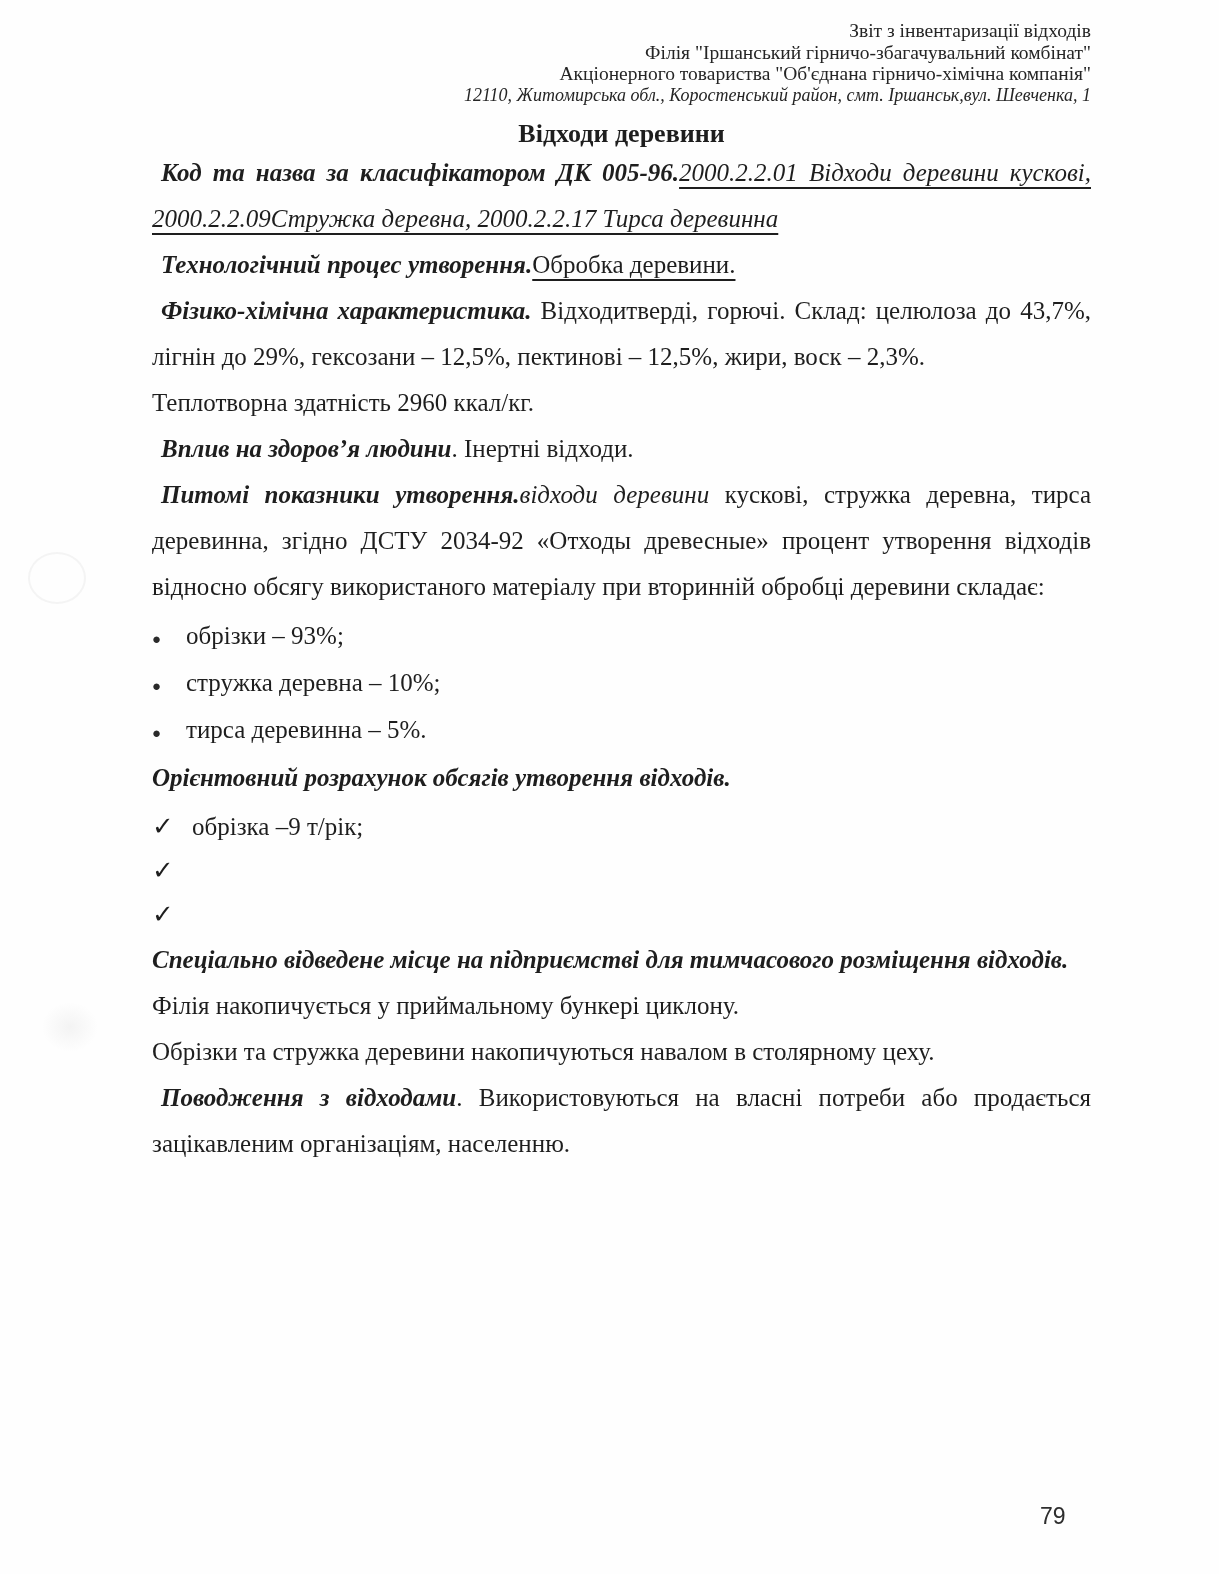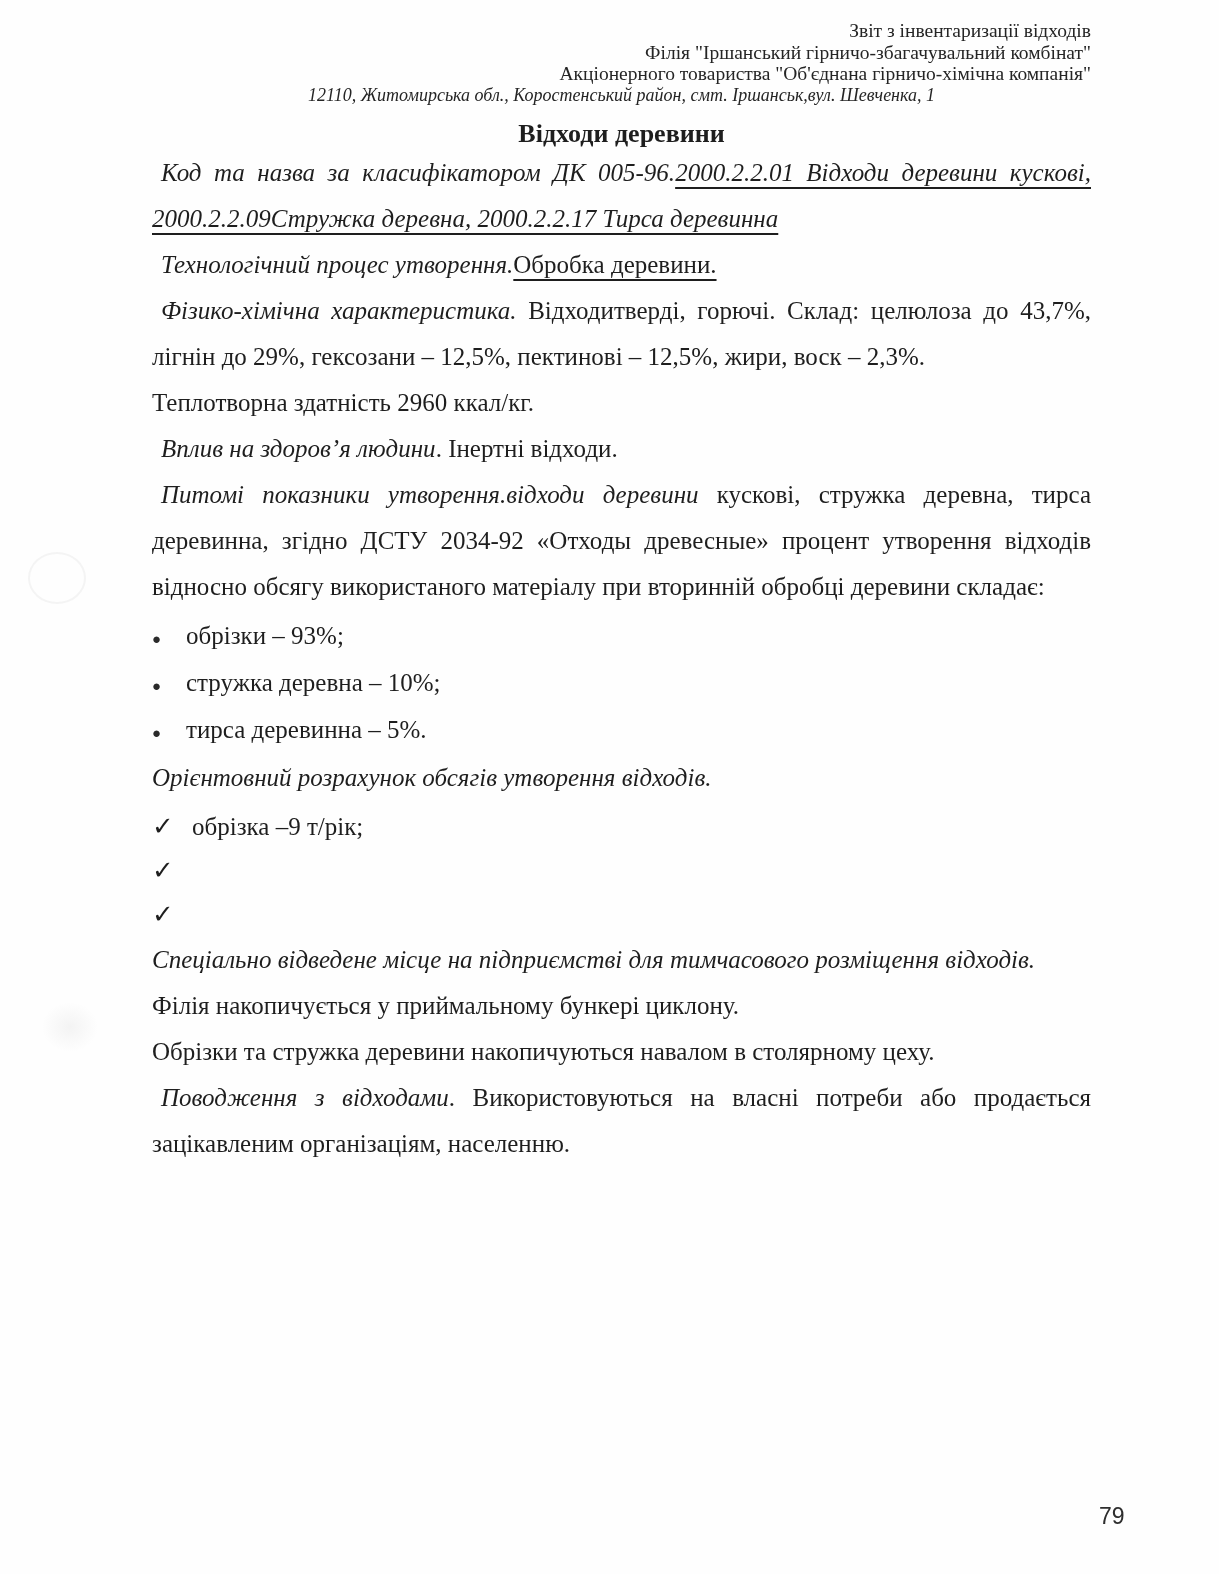--- a/index.html
+++ b/index.html
@@ -23,39 +23,38 @@
   .doc-header {
     text-align: right;
     font-size: 19.5px;
     line-height: 21.5px;
     color: #252525;
   }
   .doc-header .hline { display: block; }
   .doc-header .address {
     font-style: italic;
     font-size: 18px;
-    text-align: center;
   }
   
   .doc-title {
     margin: 12px 0 0 0;
     text-align: center;
     font-size: 26px;
     font-weight: bold;
     line-height: 32px;
   }
   
   p.para {
     margin: 0;
     font-size: 25px;
     line-height: 46px;
   }
   .justify { text-align: justify; }
   .indent { text-indent: 9px; }
-  .bi { font-weight: normal; font-style: italic; }
+  .bi { font-weight: bold; font-style: italic; }
   .it { font-style: italic; }
   .iu {
     font-style: italic;
     text-decoration: underline;
     text-decoration-thickness: 1.5px;
     text-underline-offset: 6px;
   }
   .ru {
     text-decoration: underline;
     text-decoration-thickness: 1.5px;
@@ -87,21 +86,21 @@
   .check-list .marker {
     width: 40px;
     flex: 0 0 40px;
     font-size: 26px;
     color: #1e1e1e;
   }
   
   .page-number {
     position: absolute;
     top: 1503px;
-    left: 1099px;
+    left: 1040px;
     font-family: "Liberation Sans", sans-serif;
     font-size: 23px;
     color: #2e2e2e;
   }
   
   .artifact {
     position: absolute;
     border-radius: 50%;
     pointer-events: none;
   }

